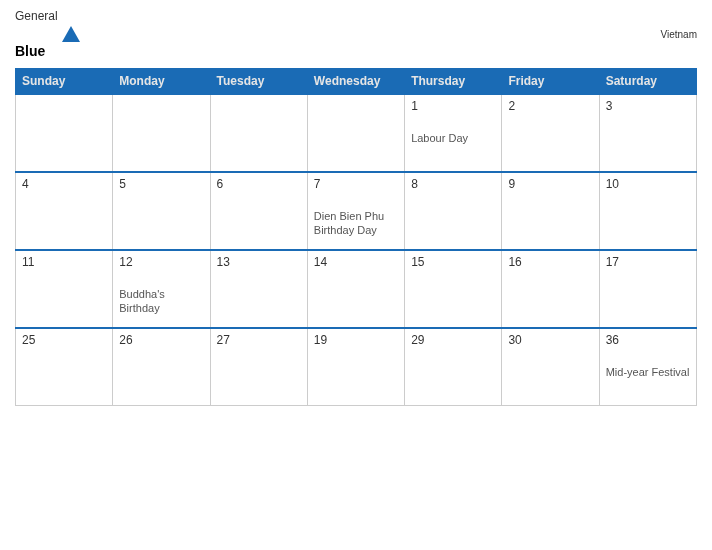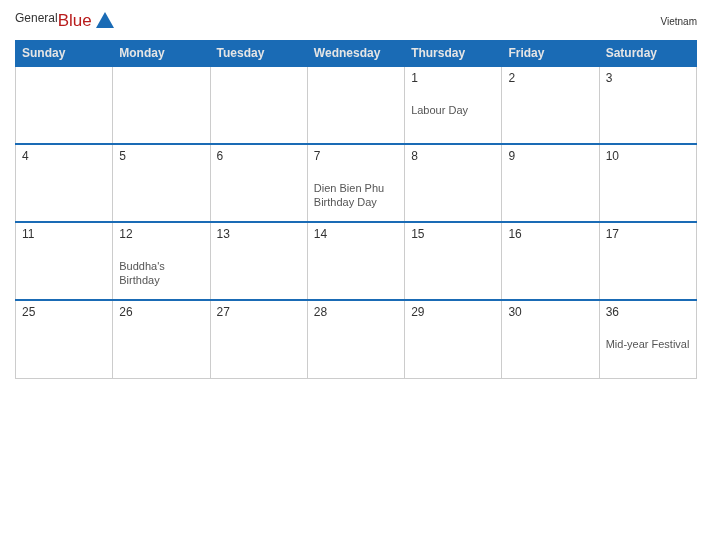--- a/index.html
+++ b/index.html
@@ -23,31 +23,32 @@
       margin-bottom: 8px;
     }
     .logo {
       display: flex;
       align-items: center;
       font-size: 13px;
       line-height: 1.1;
     }
     .logo-text {
       display: flex;
-      flex-direction: row;
+      flex-direction: column;
+      gap: 21px;
     }
     .logo-general {
       color: #333;
       font-size: 12px;
       font-weight: normal;
     }
     .logo-blue {
-      color: #b91c1c;
-      font-size: 17px;
-      font-weight: normal;
+      color: #000000;
+      font-size: 14px;
+      font-weight: bold;
     }
     .logo-icon {
       width: 22px;
       height: 22px;
       margin-left: 2px;
     }
     .title {
       font-size: 30px;
       font-weight: normal;
       color: #222;
@@ -196,21 +197,21 @@
           <td>
             <span class="day-number">25</span>
           </td>
           <td>
             <span class="day-number">26</span>
           </td>
           <td>
             <span class="day-number">27</span>
           </td>
           <td>
-            <span class="day-number">28</span>
+            <span class="day-number">19</span>
           </td>
           <td>
             <span class="day-number">29</span>
           </td>
           <td>
             <span class="day-number">30</span>
           </td>
           <td>
             <span class="day-number">36</span>
             <span class="event-text">Mid-year Festival</span>

